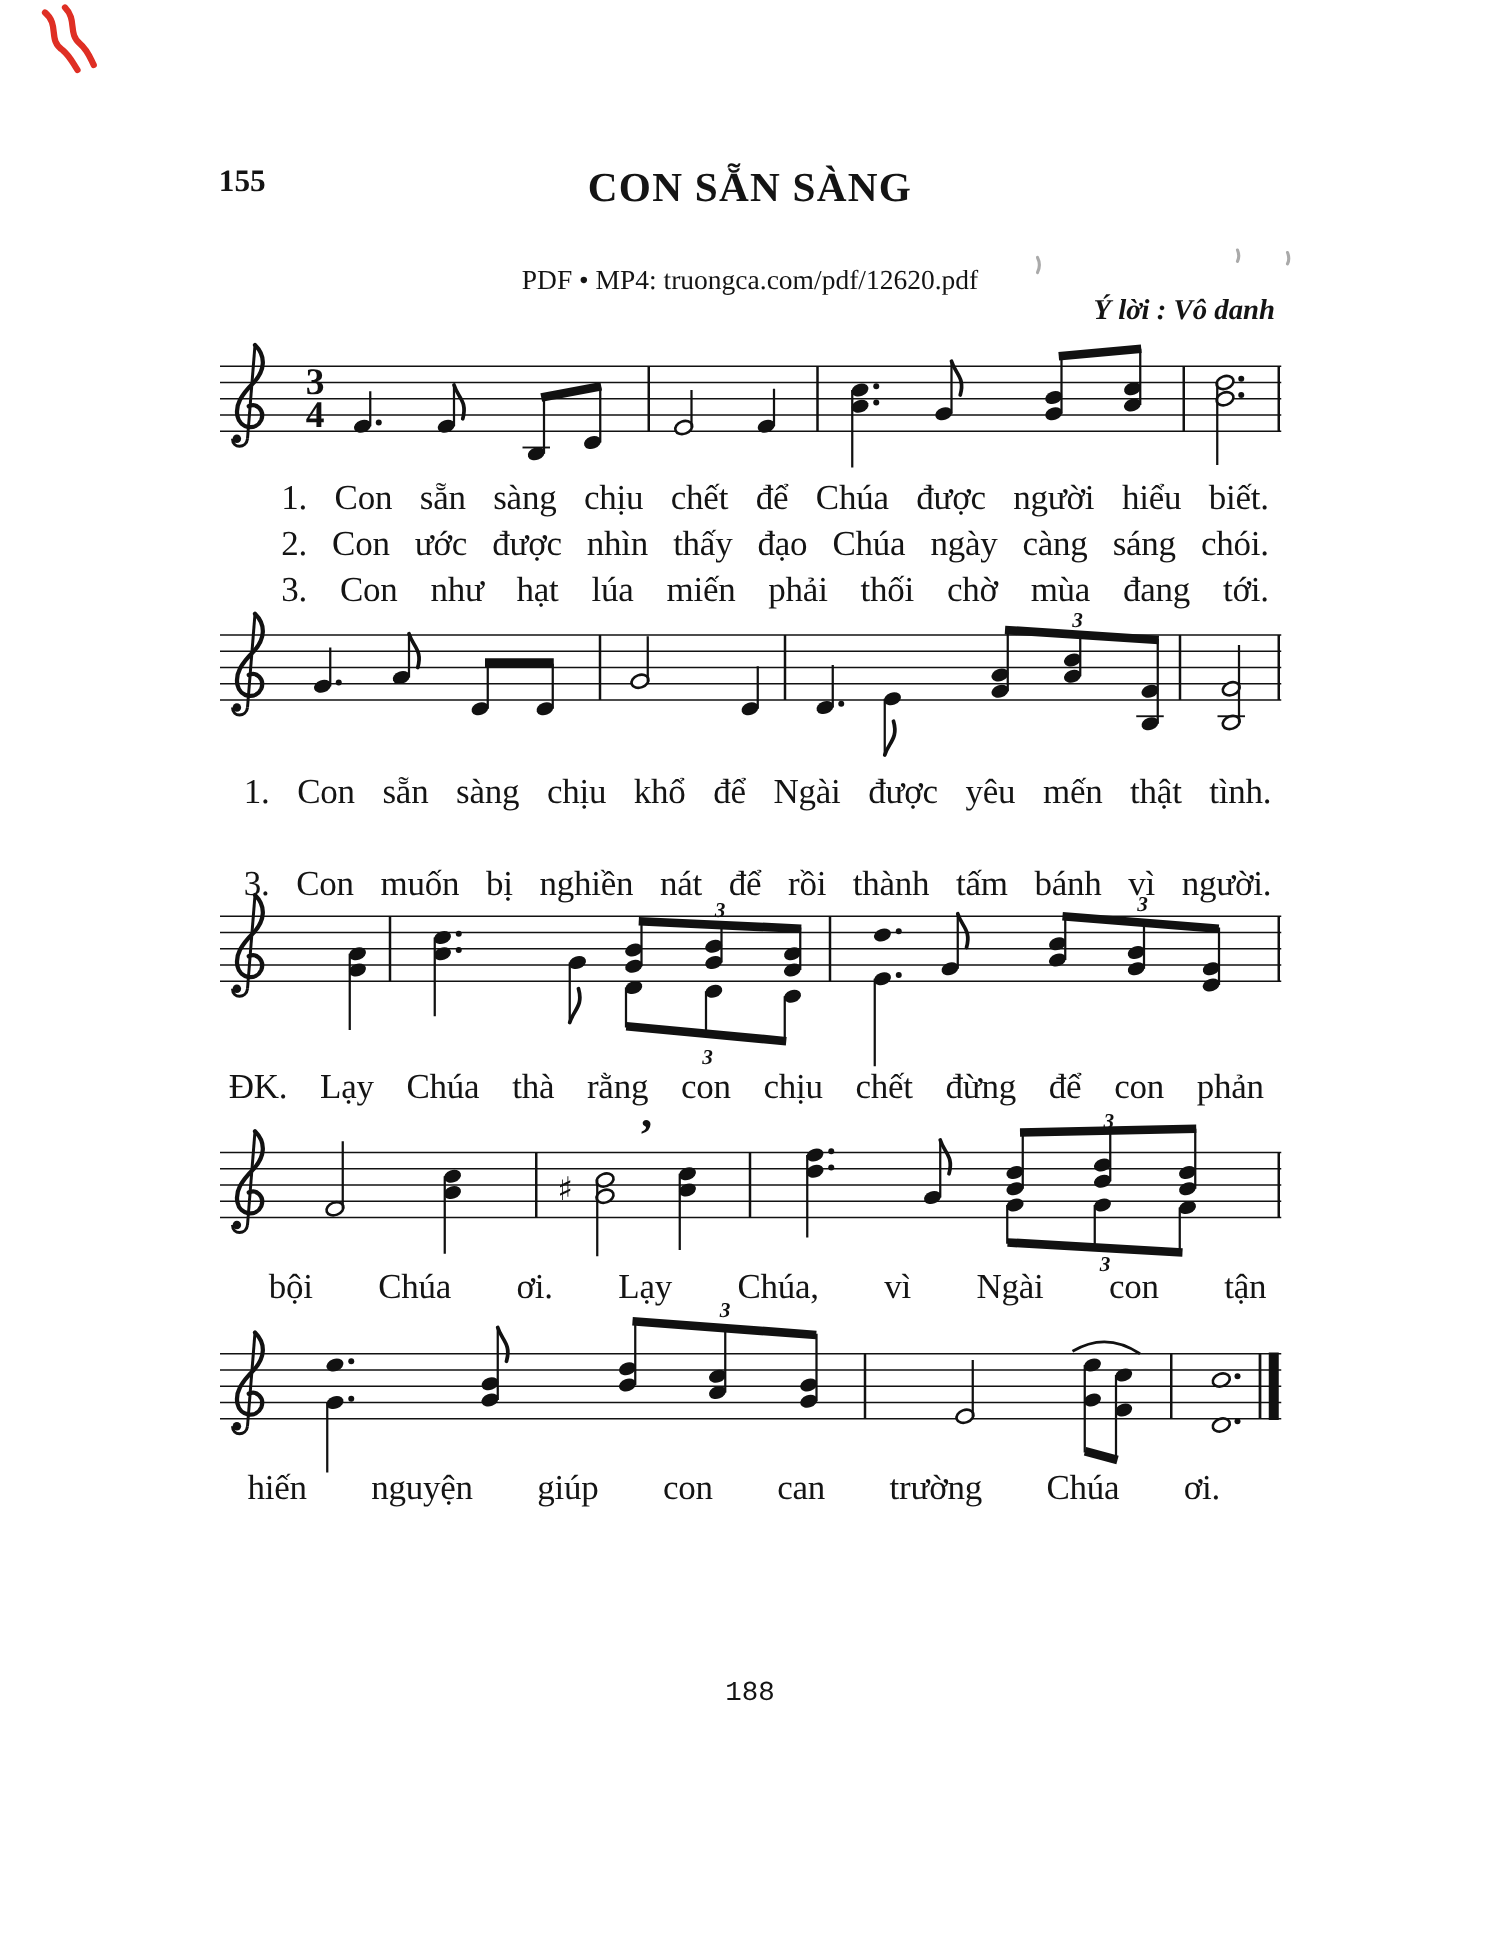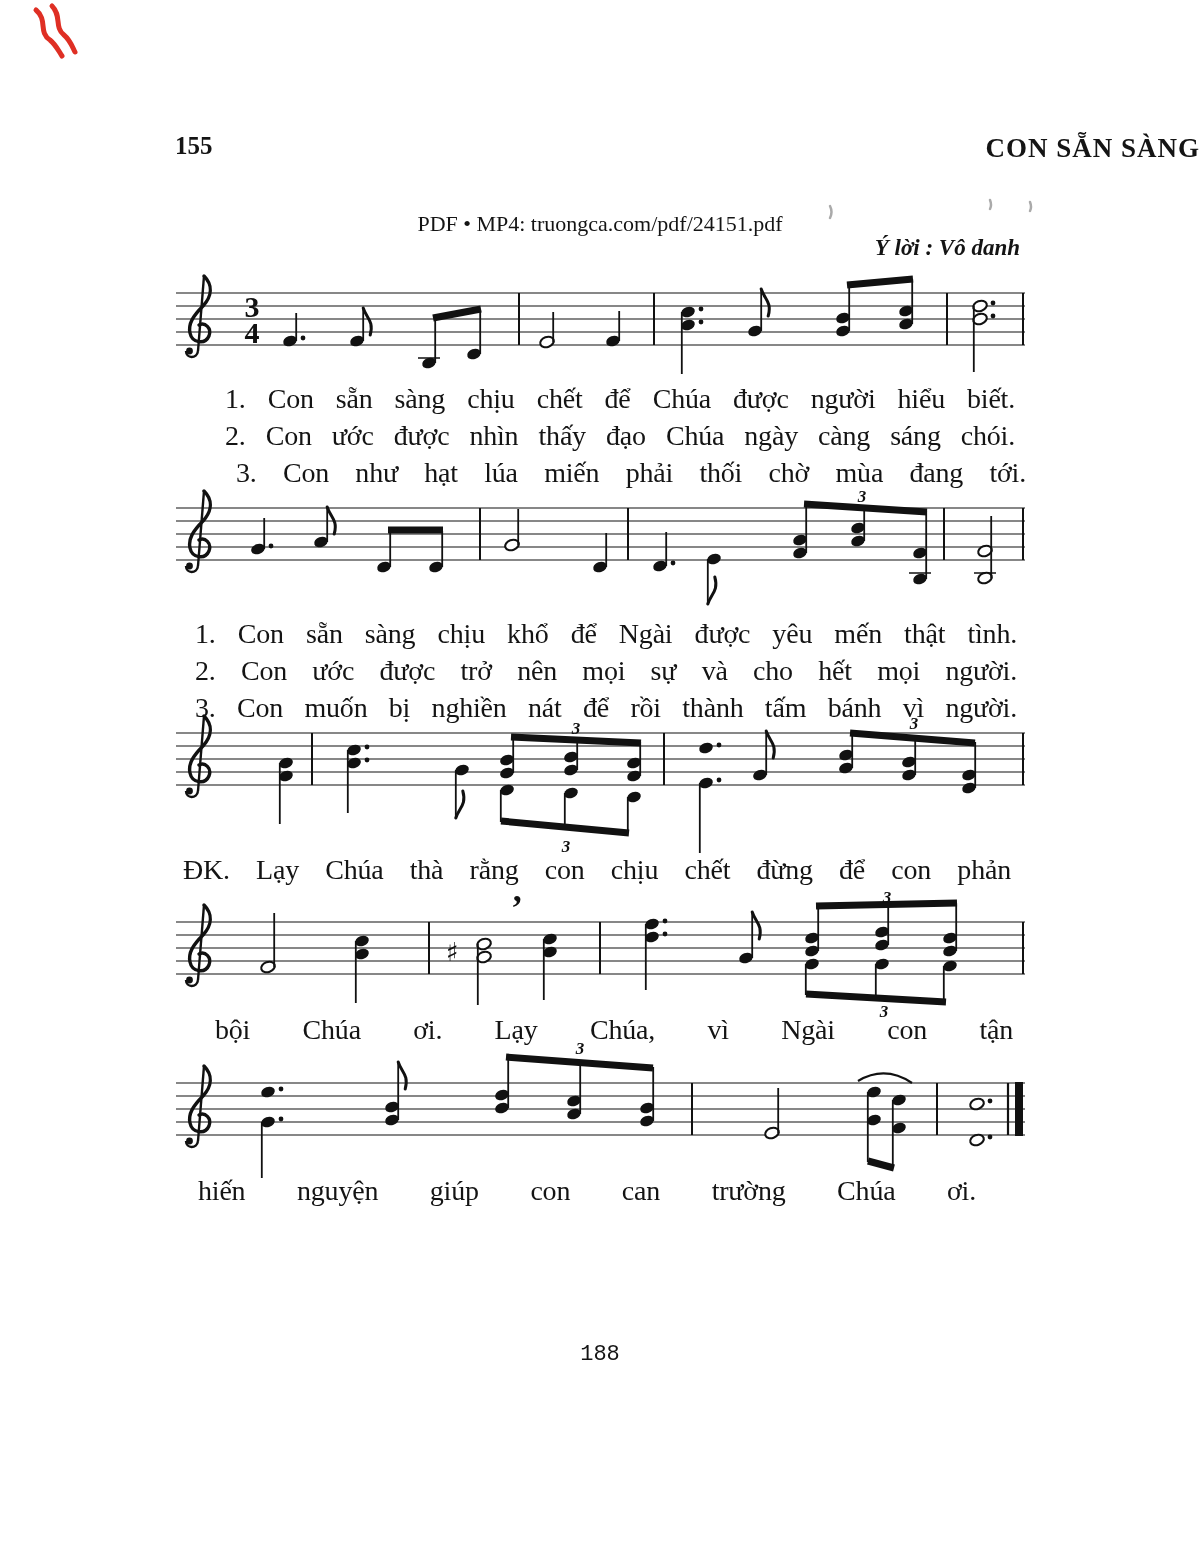--- a/index.html
+++ b/index.html
@@ -1,20 +1,20 @@
 <!DOCTYPE html>
 <html><head>
 <meta charset="utf-8">
 <style>
   html,body{margin:0;padding:0;background:#fff;}
   .page{position:relative;width:1200px;height:1552px;background:#ffffff;overflow:hidden;
         font-family:"Liberation Serif",serif;color:#141414;}
   .abs{position:absolute;}
   .song-number{top:132px;left:175px;font-size:25px;font-weight:bold;}
-  .title-row{top:133px;left:0;width:1200px;text-align:right;font-size:27px;font-weight:bold;letter-spacing:1px;}
+  .title-row{top:133px;left:0;width:1200px;text-align:center;font-size:33px;font-weight:bold;letter-spacing:1px;}
   .source-line{top:211px;left:0;width:1200px;text-align:center;font-size:22px;}
   .credit-line{top:235px;right:180px;font-size:23px;font-style:italic;font-weight:600;}
   .lyr{position:absolute;font-size:28px;font-weight:400;line-height:37px;letter-spacing:-0.2px;
        text-align:justify;text-align-last:justify;}
   .footer-num{top:1342px;left:0;width:1200px;text-align:center;font-size:22px;font-family:Liberation Mono, monospace;}
   svg{position:absolute;top:0;left:0;}
 </style>
 </head>
 <body>
 
@@ -290,29 +290,28 @@
     </svg>
 
   <svg id="artifacts" width="1200" height="300" viewBox="0 0 1200 300" style="top:0;left:0;">
       <path d="M 830 206 q 3 6 0 12" fill="none" stroke="#aaaaaa" stroke-width="2.5" stroke-linecap="round"></path>
       <path d="M 990 200 q 2 5 0 9" fill="none" stroke="#aaaaaa" stroke-width="2.5" stroke-linecap="round"></path>
       <path d="M 1030 202 q 2 5 0 9" fill="none" stroke="#aaaaaa" stroke-width="2.5" stroke-linecap="round"></path>
     </svg>
 
   <div class="abs song-number">155</div>
   <div class="abs title-row">CON SẴN SÀNG</div>
-  <div class="abs source-line">PDF • MP4: truongca.com/pdf/24151.pdf</div>
+  <div class="abs source-line">PDF • MP4: truongca.com/pdf/12620.pdf</div>
   <div class="abs credit-line">Ý lời : Vô danh</div>
 
   <div class="lyr" style="top:380px;left:225px;width:790px">1. Con sẵn sàng chịu chết để Chúa được người hiểu biết.</div>
   <div class="lyr" style="top:417px;left:225px;width:790px">2. Con ước được nhìn thấy đạo Chúa ngày càng sáng chói.</div>
-  <div class="lyr" style="top:454px;left:236px;width:790px">3. Con như hạt lúa miến phải thối chờ mùa đang tới.</div>
+  <div class="lyr" style="top:454px;left:225px;width:790px">3. Con như hạt lúa miến phải thối chờ mùa đang tới.</div>
 
   <div class="lyr" style="top:615px;left:195px;width:822px">1. Con sẵn sàng chịu khổ để Ngài được yêu mến thật tình.</div>
-  <div class="lyr" style="top:652px;left:195px;width:822px">2. Con ước được trở nên mọi sự và cho hết mọi người.</div>
   <div class="lyr" style="top:689px;left:195px;width:822px">3. Con muốn bị nghiền nát để rồi thành tấm bánh vì người.</div>
 
   <div class="lyr" style="top:1011px;left:215px;width:798px">bội Chúa ơi. Lạy Chúa, vì Ngài con tận</div>
   <div class="lyr" style="top:851px;left:183px;width:828px">ĐK. Lạy Chúa thà rằng con chịu chết đừng để con phản</div>
   <div class="lyr" style="top:1172px;left:198px;width:778px">hiến nguyện giúp con can trường Chúa ơi.</div>
 
   <div class="abs footer-num">188</div>
 </div>
 
 </body></html>

